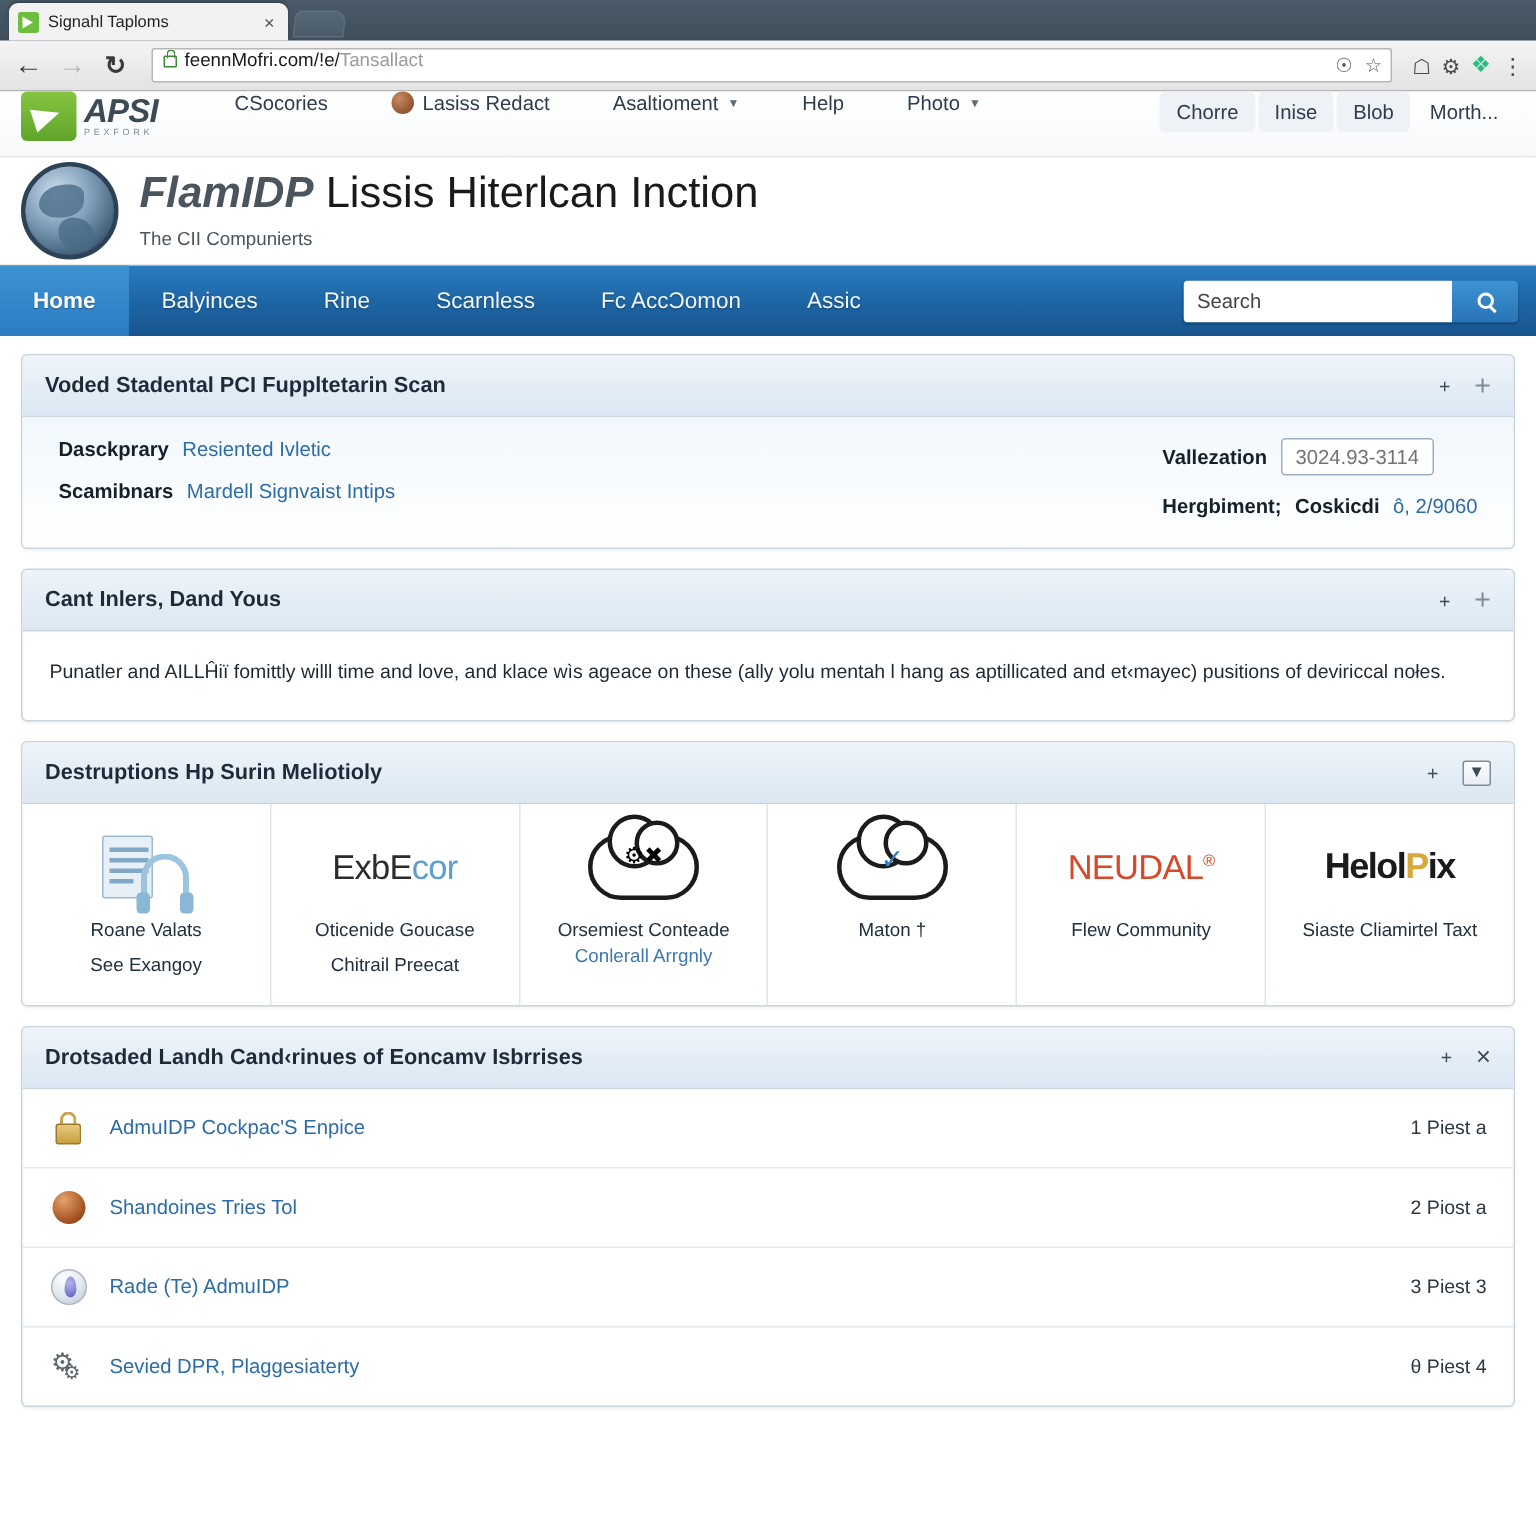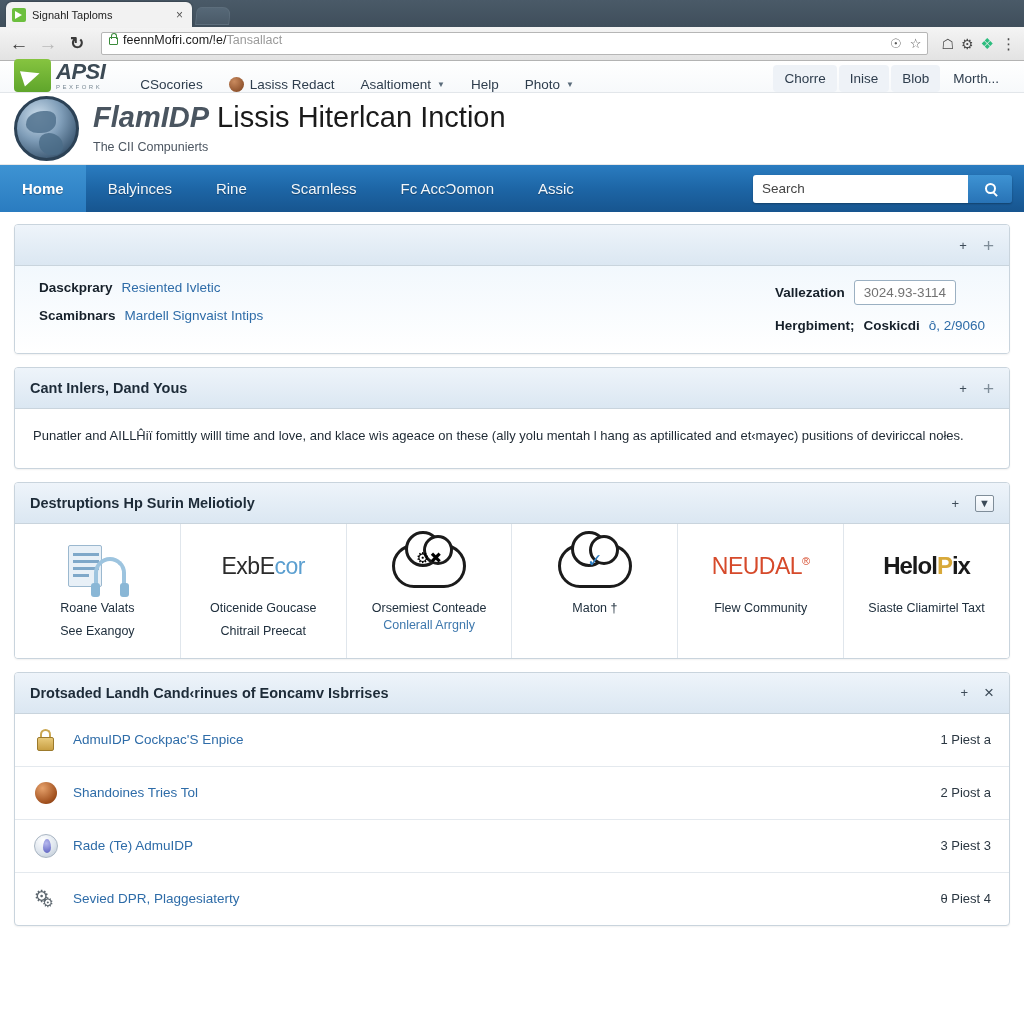--- a/index.html
+++ b/index.html
@@ -109,27 +109,27 @@
   .url { font-size: 12.5px; color: #1a1a1a; white-space: nowrap; }
   .url .dim { color: #9a9a9a; }
   .omni-right { margin-left: auto; display: flex; gap: 8px; align-items: center; }
   .icon-glyph { font-size: 13px; color: #5a5a5a; cursor: pointer; line-height: 1; }
   .tb-icon { font-size: 14px; color: #4a4a4a; cursor: pointer; line-height: 1; }
   .tb-icon.ext { color: #2bbd7e; font-size: 15px; }
   .tb-menu { font-size: 15px; color: #4a4a4a; cursor: pointer; letter-spacing: 0; }
 
   
   .topnav {
-    height: 32px;
+    height: 44px;
     background: linear-gradient(#ffffff, #f7f9fb);
     border-bottom: 1px solid #e2e6ea;
     display: flex;
-    align-items: flex-end;
+    align-items: flex-start;
     padding: 0 14px;
-    gap: 0;
+    gap: 16px;
   }
   .brand { display: flex; align-items: center; gap: 5px; margin-right: 22px; }
   .brand-mark {
     width: 37px; height: 33px;
     background: linear-gradient(#86c440, #5fa52b);
     border-radius: 4px;
     position: relative;
   }
   .brand-mark::after {
     content:""; position:absolute; left:8px; top:9px;
@@ -220,21 +220,21 @@
   .mn-search {
     margin-left: auto; display: flex; align-items: center;
     padding-right: 12px;
   }
   .search-wrap {
     display: flex; height: 28px;
     border-radius: 3px; overflow: hidden;
     box-shadow: 0 1px 2px rgba(0,0,0,.3);
   }
   .search-input {
-    width: 215px; border: none; outline: none;
+    width: 179px; border: none; outline: none;
     padding: 0 9px; font-size: 13.5px; color: #444;
     font-family: "Liberation Sans", sans-serif;
     background: #fff;
   }
   .search-btn {
     width: 44px; background: linear-gradient(#3e93d3, #2873b6);
     border: none; cursor: pointer;
     display: flex; align-items: center; justify-content: center;
   }
   .mag {
@@ -516,20 +516,21 @@
         <span class="mag"></span>
       </button>
     </div>
   </div>
 </div>
 
 <div class="content">
 
   <div class="panel">
     <div class="panel-head">
+      <span class="panel-title">Voded Stadental PCI Fuppltetarin Scan</span>
       <span class="panel-actions">
         <span class="pa pa-small">+</span>
         <span class="pa pa-big">+</span>
       </span>
     </div>
     <div class="p1-body">
       <div class="p1-col">
         <div class="kv">
           <span class="k">Dasckprary</span>
           <span class="v">Resiented Ivletic</span>

